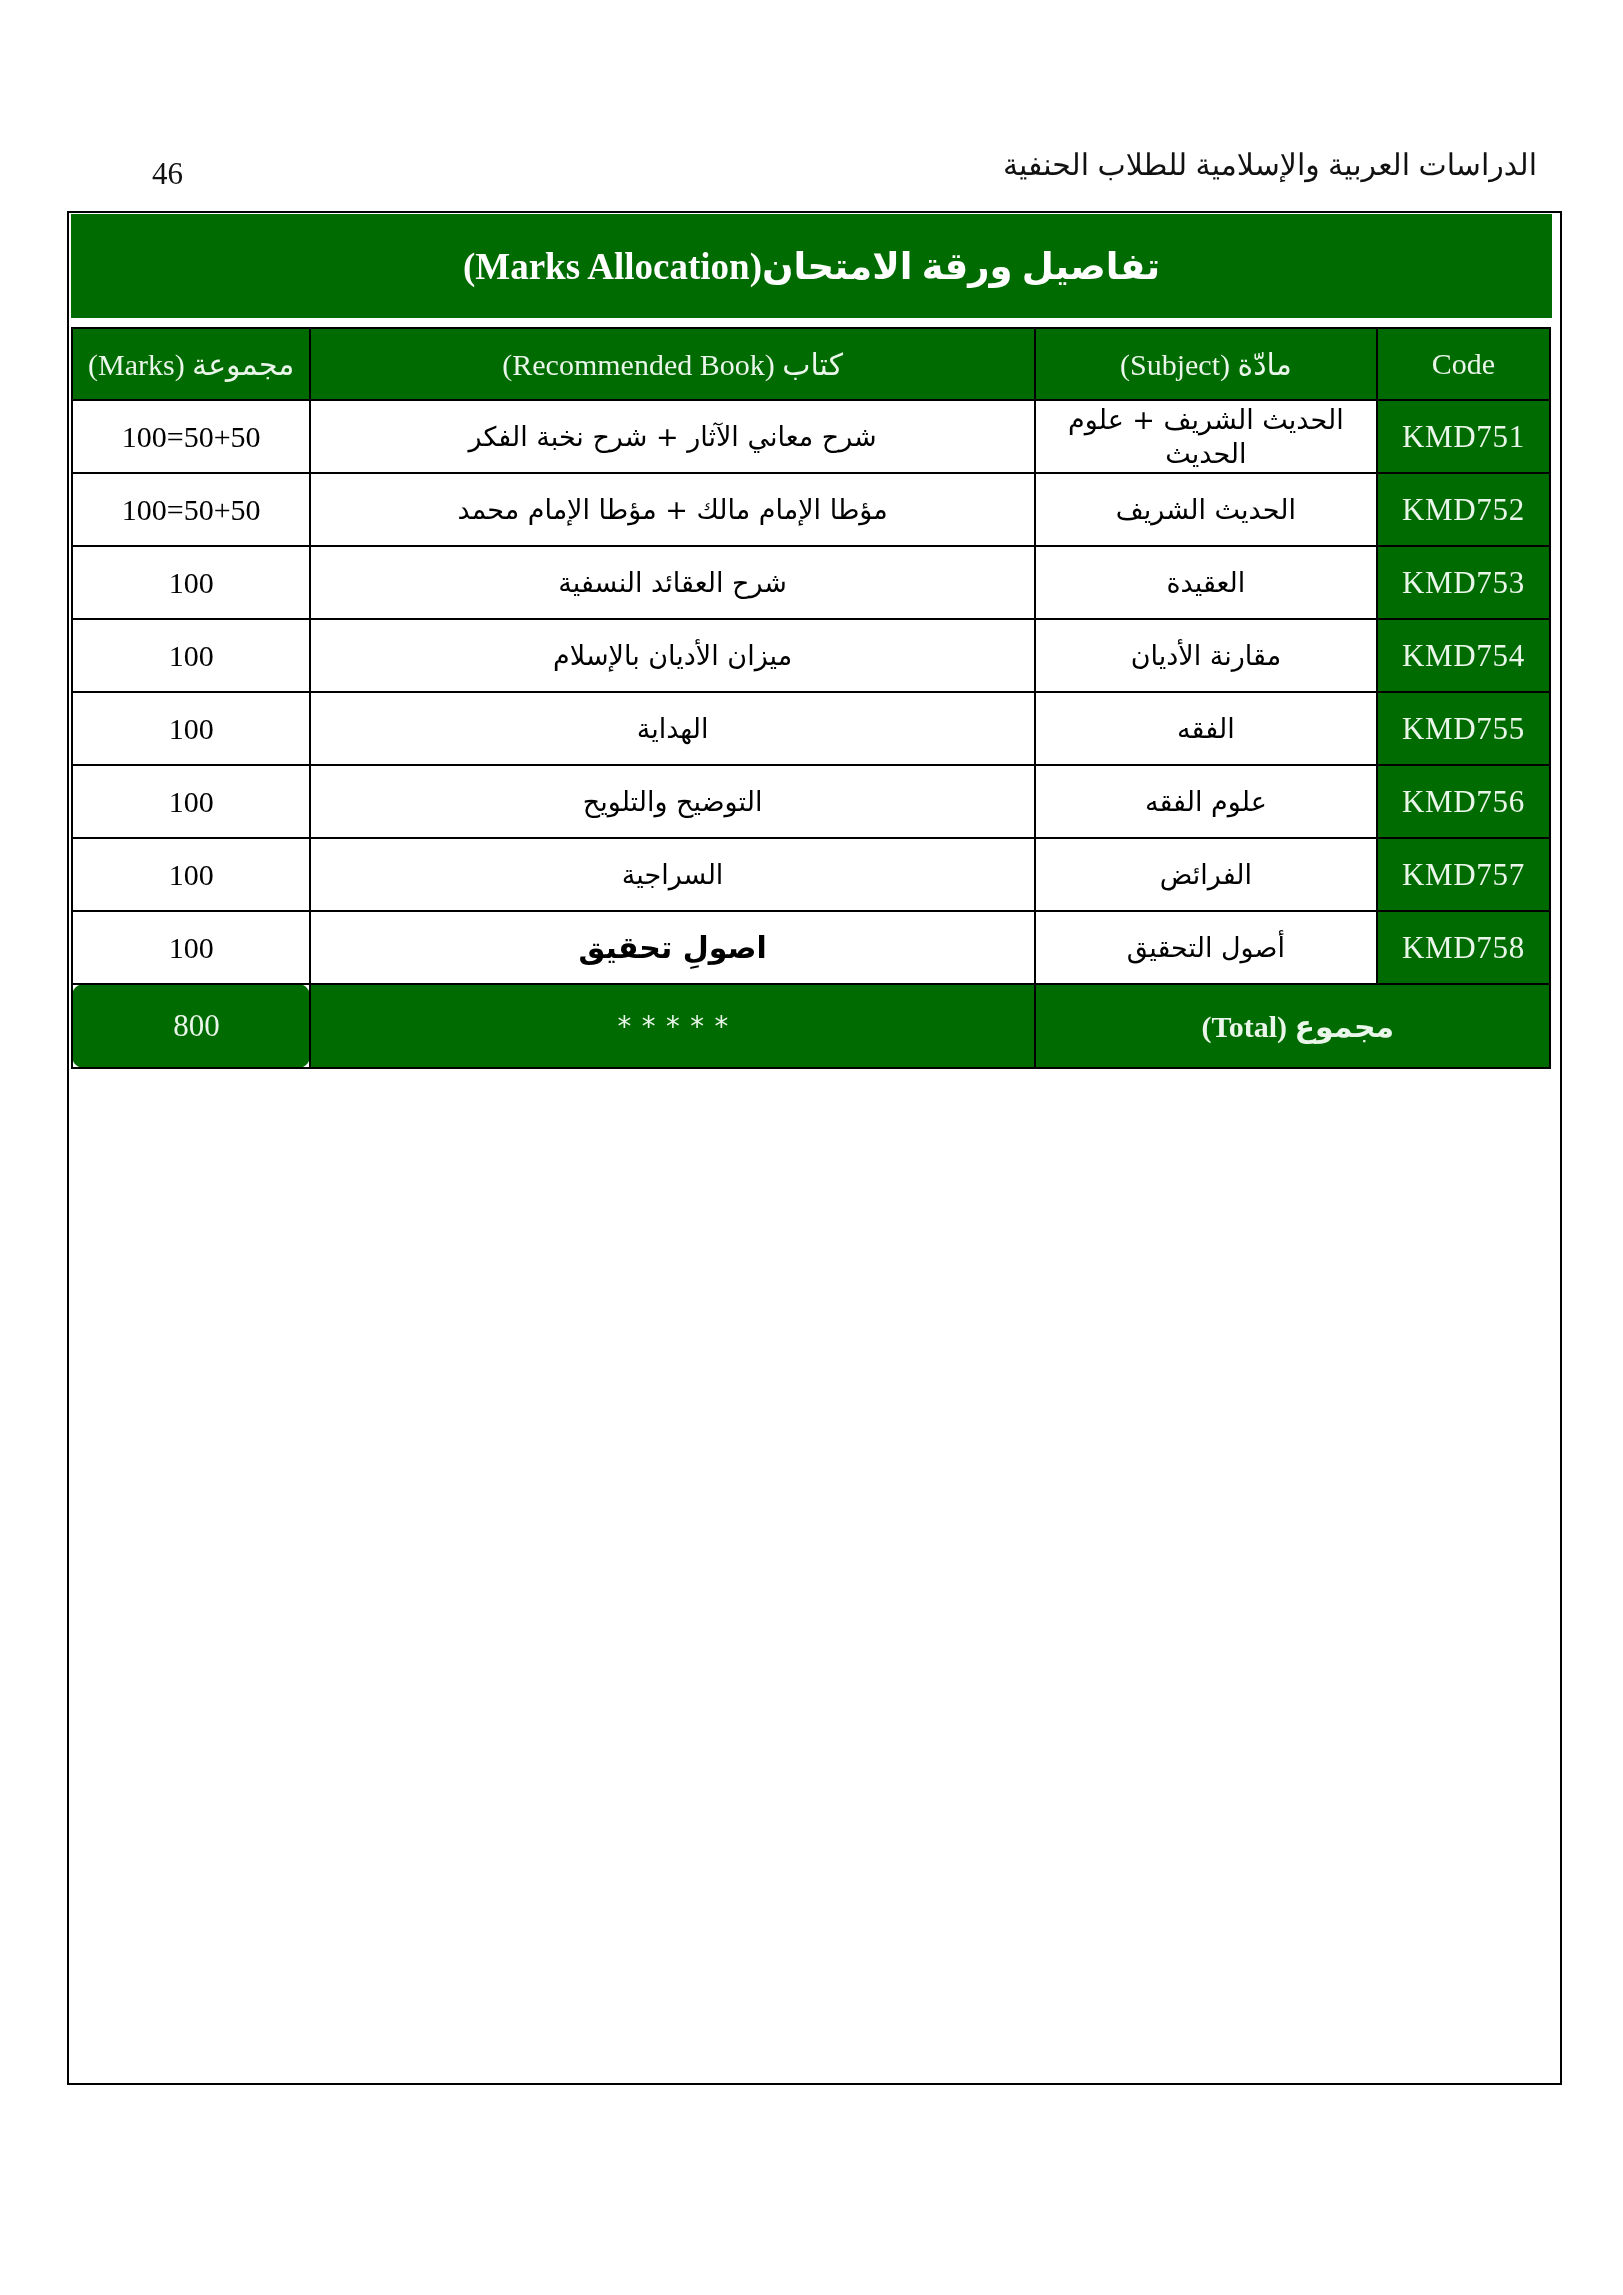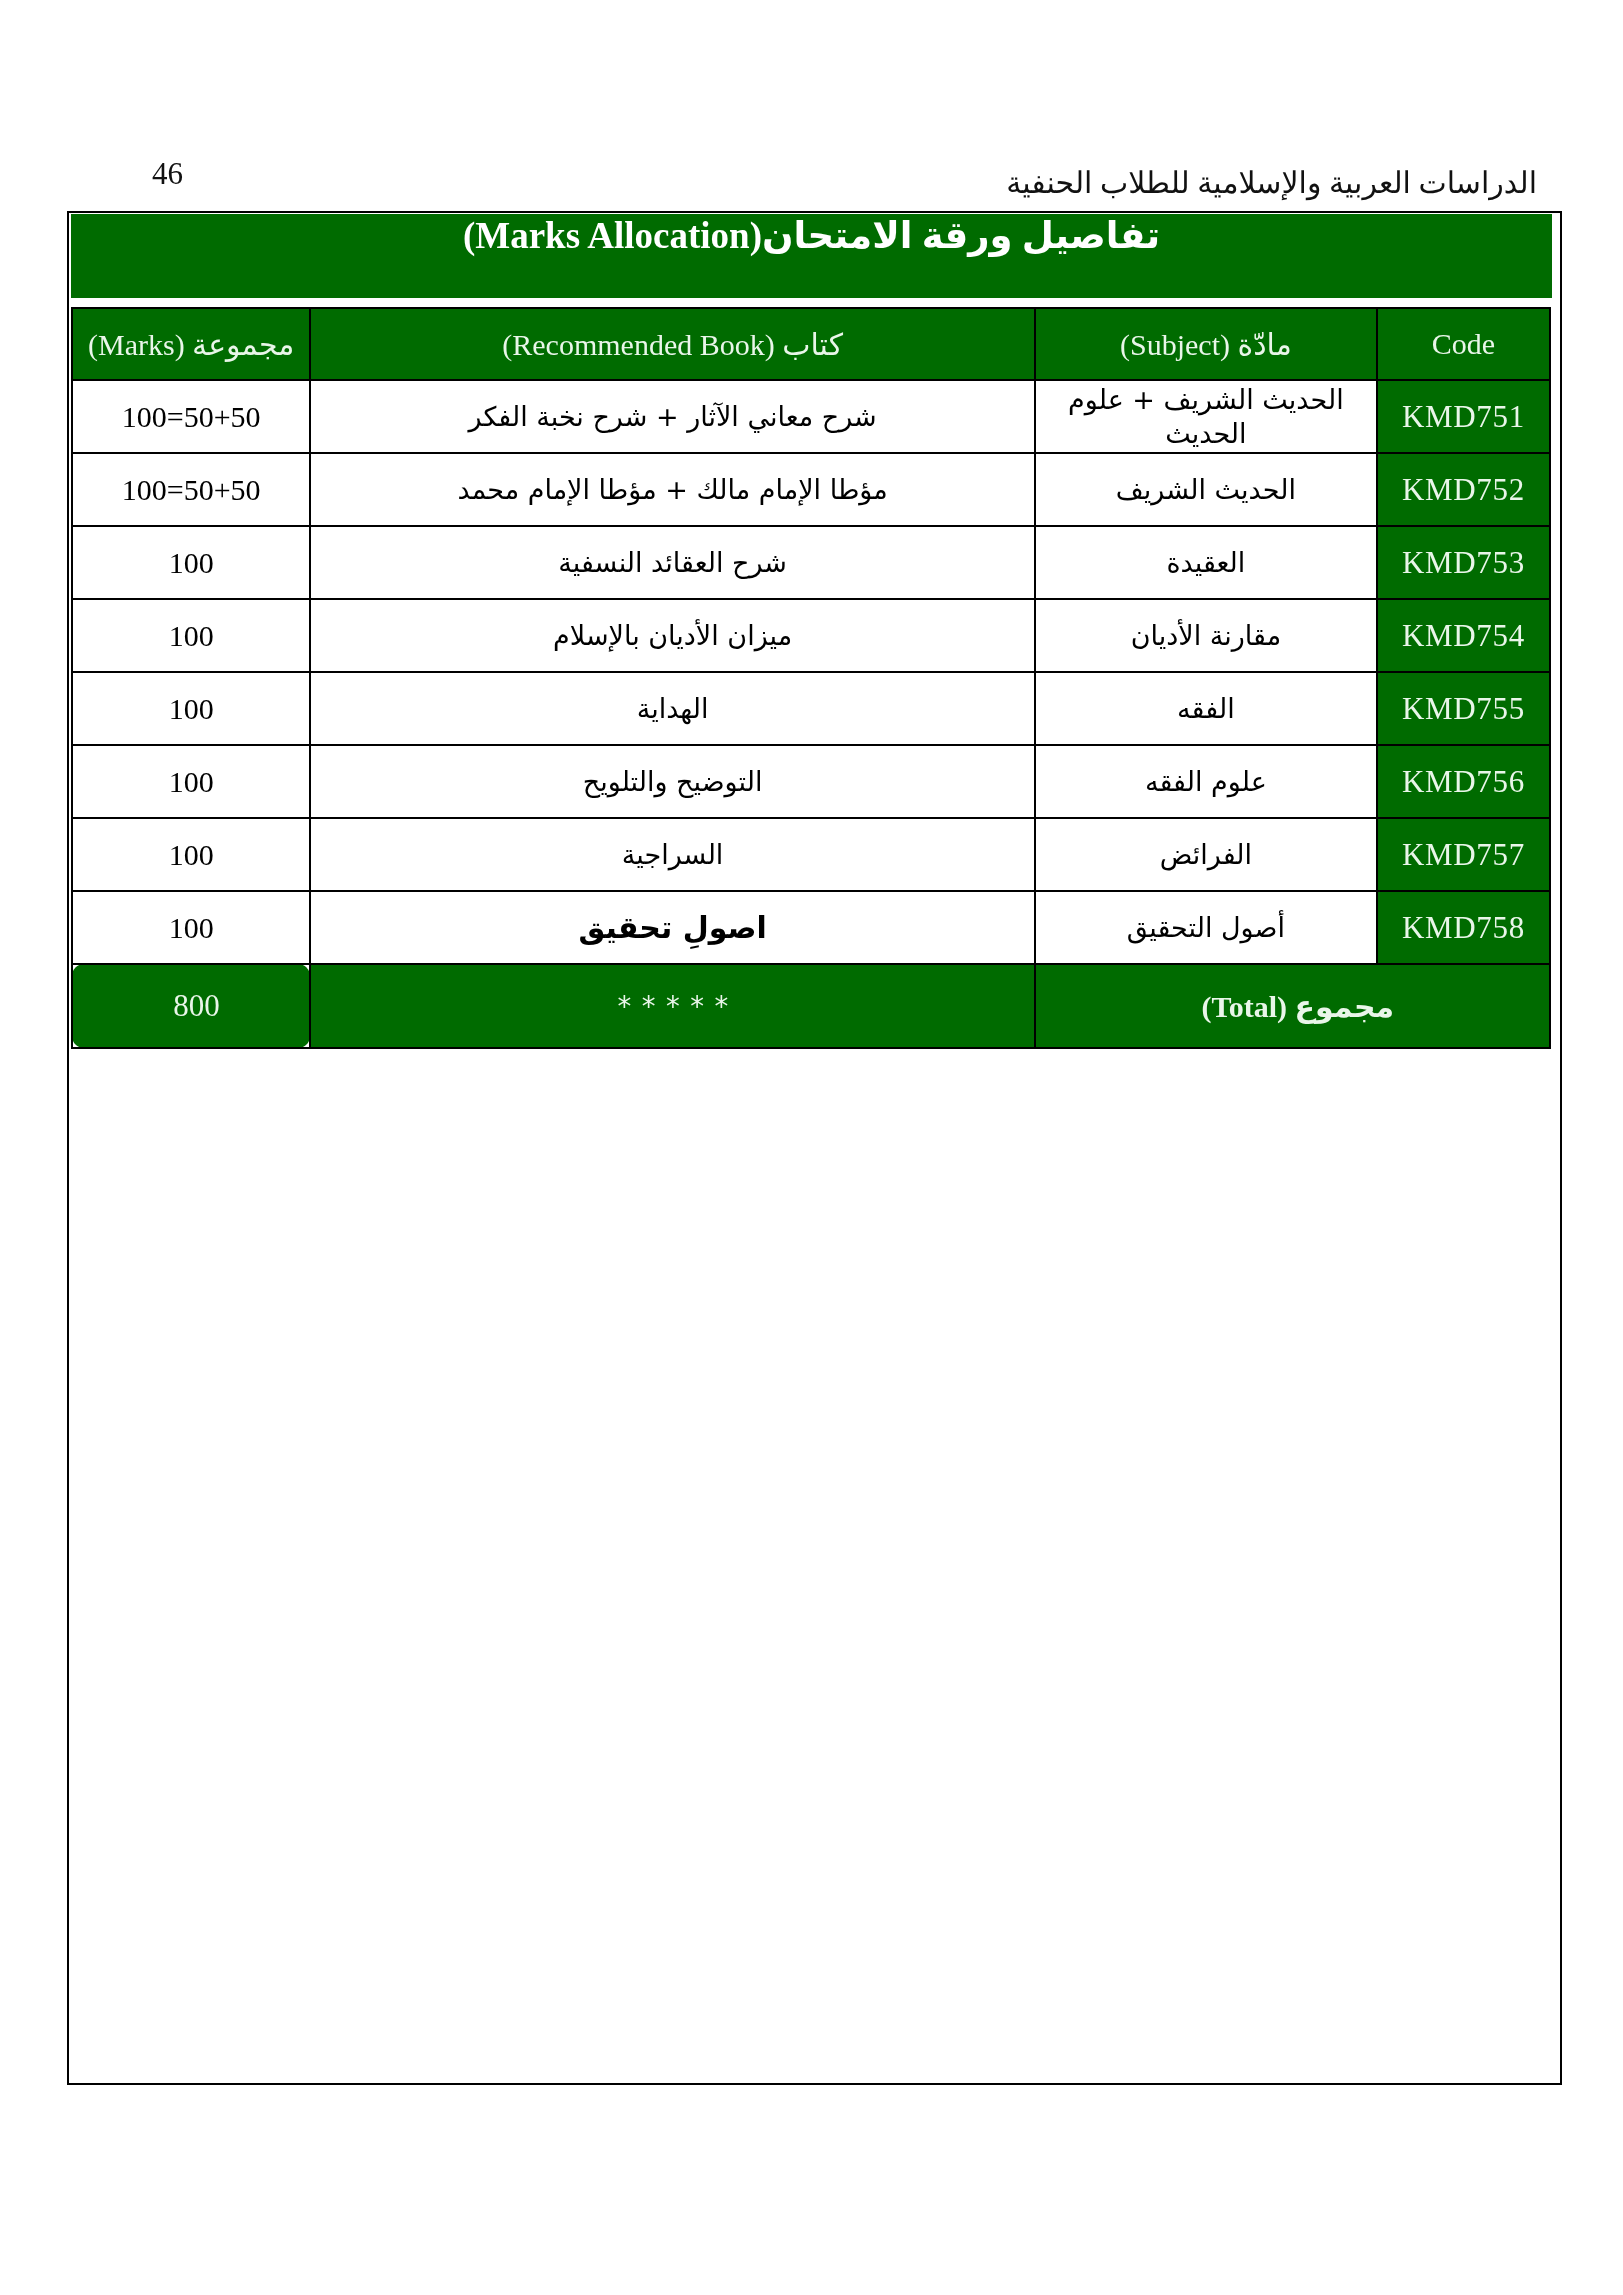--- a/index.html
+++ b/index.html
@@ -1,34 +1,34 @@
 <!DOCTYPE html>
 <html style="--green: #006b00; --lighttext: #e9f6e9;font-size:10.5px"><head>
 <meta charset="utf-8">
 <style>
   html,body{margin:0;padding:0;}
   body{
     width:1623px;height:2295px;position:relative;background:#ffffff;
     font-family:"Liberation Serif","DejaVu Serif",serif;color:#000;
   }
   .page-header-ar{
-    position:absolute;top:165px;right:86px;direction:rtl;
-    font-size:30px;font-family:Liberation Serif, serif;
+    position:absolute;top:147px;right:86px;direction:rtl;
+    font-size:30px;font-family:Liberation Sans, sans-serif;
     color:#111;white-space:nowrap;
   }
   .page-number{
     position:absolute;top:156px;left:152px;font-size:31px;color:#111;
   }
   .frame{
     position:absolute;left:67px;top:211px;width:1495px;height:1874px;
     box-sizing:border-box;border:2.6px solid #000;background:#fff;
   }
   .content{margin:1.3px 7.9px 0 2px;}
   .title-bar{
-    height:84px;background:var(--green);display:flex;align-items:flex-start;justify-content:center;
+    height:104px;background:var(--green);display:flex;align-items:center;justify-content:center;
   }
   .title-bar .title-text{
     color:#ffffff;font-size:37px;font-weight:bold;direction:rtl;
     font-family:"Liberation Serif","DejaVu Sans",sans-serif;white-space:nowrap;
   }
   .gap{height:9.2px;background:#fff;}
   table.marks-table{
     border-collapse:collapse;width:1480px;table-layout:fixed;
     border:2px solid #000;
   }

